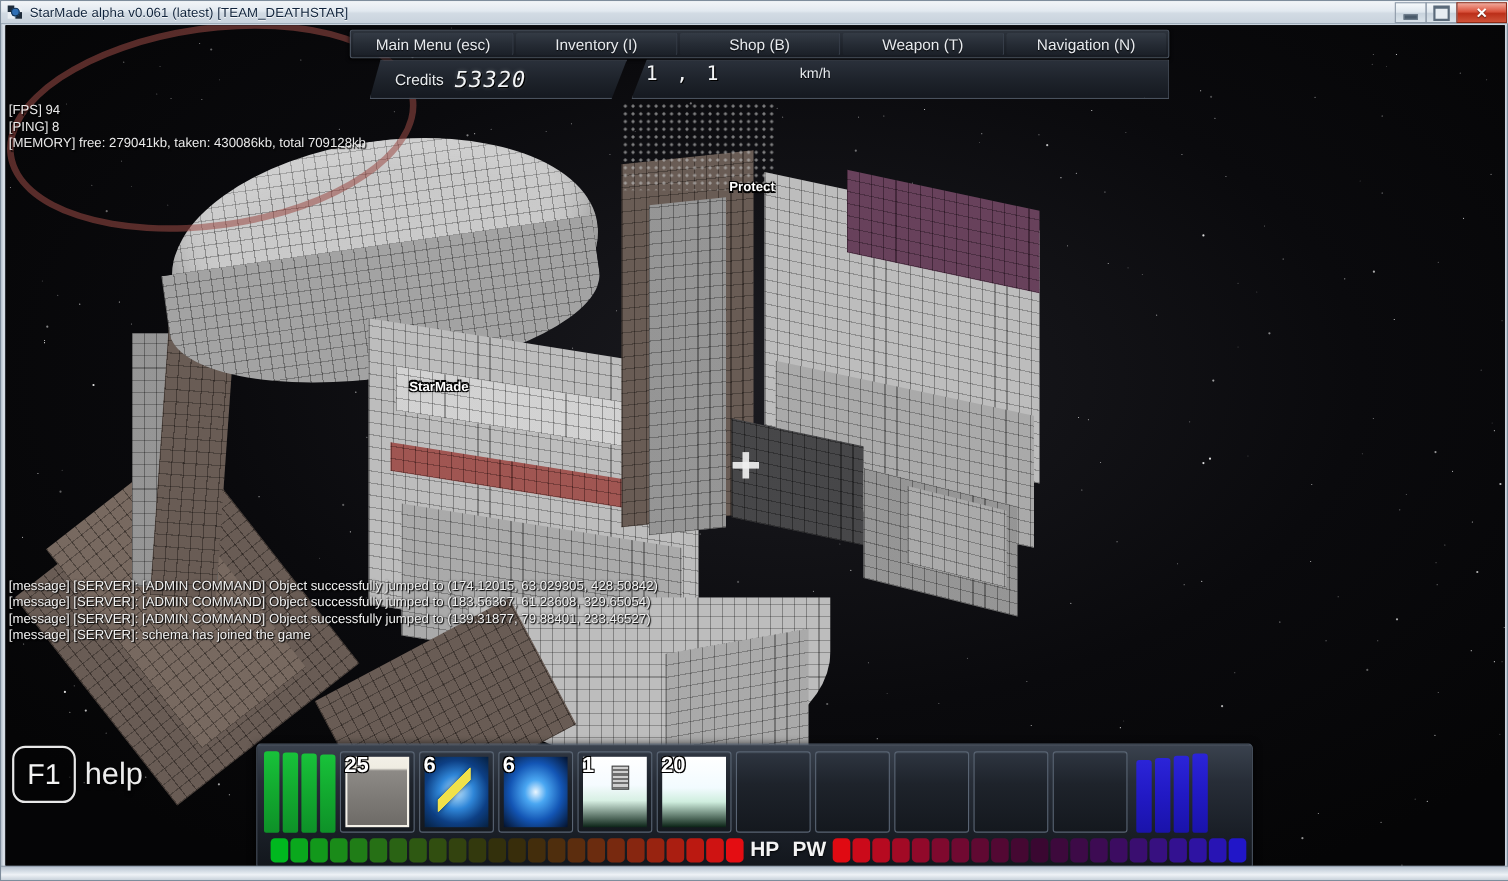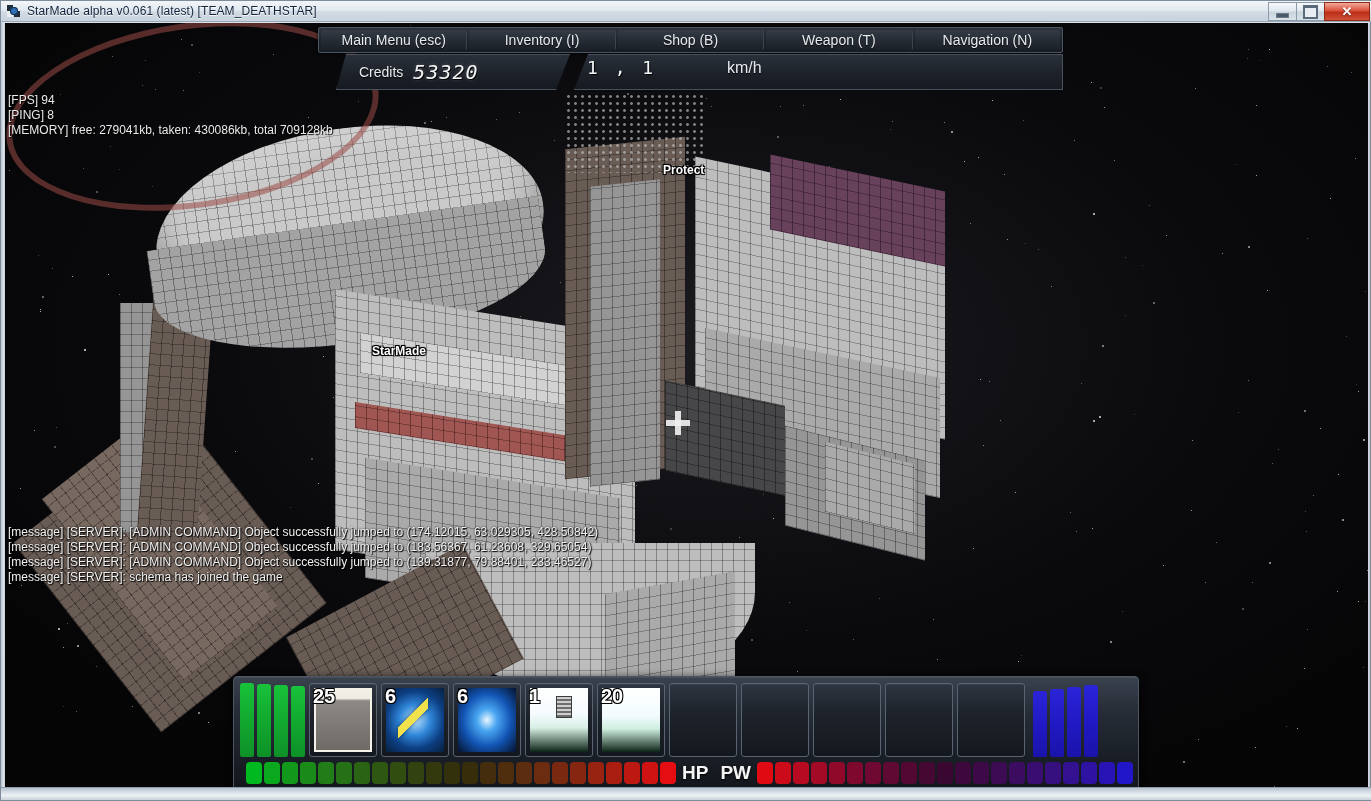--- a/index.html
+++ b/index.html
@@ -155,21 +155,20 @@
 
   
   #tophud { position:absolute; left:313px; top:4px; width:745px; height:82px; }
   #menubar {
     position:absolute; left:0; top:0; width:745px; height:26px;
     display:flex; align-items:stretch;
     background: linear-gradient(180deg,#2d333c 0%, #1f242c 55%, #171b22 100%);
     border:1px solid #4c5562;
     border-radius: 2px;
     box-shadow: 0 1px 3px rgba(0,0,0,.8);
-    justify-content: center;
   }
   .menu-item {
     flex:1; display:flex; align-items:center; justify-content:center;
     font-size:14px; color:#e7eaee; white-space:nowrap;
     border-right:1px solid #3c4450;
     background: linear-gradient(180deg,#343b45 0%, #262c35 50%, #1b2028 100%);
     text-shadow: 0 1px 1px rgba(0,0,0,.85);
     margin:2px 0 2px 2px;
     border-radius:2px;
   }
@@ -209,21 +208,21 @@
     clip-path: polygon(14px 0, 100% 0, 100% 100%, 0 100%);
     position:relative;
   }
   #speed-value {
     font-family:"DejaVu Sans Mono", monospace;
     font-size:18px; color:#f4f6f8; letter-spacing:3px;
     text-shadow: 1px 1px 0 #000;
     position:absolute; left:12px; top:2px;
   }
   #speed-unit {
-    font-size:16px; color:#e6eaee; text-shadow:0 1px 1px #000;
+    font-size:13px; color:#e6eaee; text-shadow:0 1px 1px #000;
     position:absolute; left:152px; top:4px;
   }
 
   
   #f1help { position:absolute; left:6px; top:655px; display:flex; align-items:center; gap:8px; }
   #f1key {
     width:58px; height:52px; border:2px solid #e8e8e8; border-radius:12px;
     display:flex; align-items:center; justify-content:center;
     font-size:26px; color:#f3f3f3; background:rgba(0,0,0,.12);
     text-shadow:0 1px 2px #000;
@@ -757,20 +756,24 @@
           <span id="credits-label">Credits</span>
           <span id="credits-value">53320</span>
         </div>
         <div class="panel" id="speed-panel">
           <span id="speed-value">1 , 1</span>
           <span id="speed-unit">km/h</span>
         </div>
       </div>
     </div>
 
+    <div id="f1help">
+      <div id="f1key">F1</div>
+      <div id="helptext">help</div>
+    </div>
 
     <div id="hotbar">
       <div id="slot-row">
         <div class="sidebars" id="shield-bars">
             <div class="sb green" style="height: 74px;"></div>
             <div class="sb green" style="height: 73px;"></div>
             <div class="sb green" style="height: 72px;"></div>
             <div class="sb green" style="height: 71px;"></div>
           </div>
         <div id="slots" style="display:flex;">

